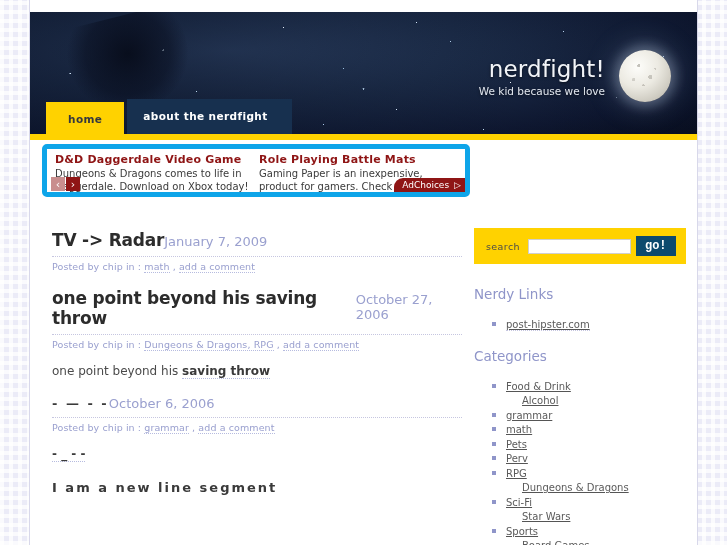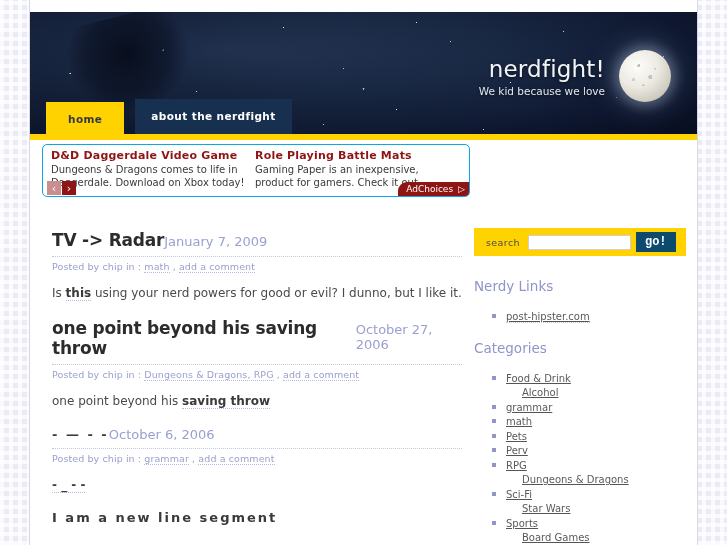--- a/index.html
+++ b/index.html
@@ -137,39 +137,39 @@
     display: flex;
     align-items: center;
     padding: 9px 22px 10px 22px;
   }
   .tab.inactive {
     background: #17304f;
     color: #ffffff;
     height: 16px;
     display: flex;
     align-items: center;
-    padding: 9px 16px 10px 16px;
-    margin-left: 11px;
+    padding: 9px 24px 10px 16px;
+    margin-left: 3px;
     margin-bottom: 6px;
   }
   #nav-underline {
     position: absolute;
     left: 0; right: 0;
     bottom: 0;
     height: 6px;
     background: #ffd200;
   }
 
   
   #ad {
     position: relative;
     margin: 4px 12px 0 12px;
     width: 428px;
     height: 53px;
-    border: 1px solid #0ea5e9;
+    border: 5px solid #0ea5e9;
     border-radius: 5px;
     background: #ffffff;
     box-sizing: border-box;
     overflow: hidden;
   }
   .ad-col {
     position: absolute;
     top: 4px;
     width: 196px;
   }
@@ -290,21 +290,21 @@
     font-weight: bold;
     border-bottom: 1px dotted #b6bbdf;
     text-decoration: none;
     cursor: pointer;
   }
 
   
   #search-box {
     background: #ffd200;
     width: 212px;
-    height: 28px;
+    height: 36px;
     display: flex;
     align-items: center;
     padding-left: 12px;
     box-sizing: border-box;
     margin-bottom: 22px;
   }
   #search-label {
     font-size: 9.5px;
     color: #4a4a4a;
     letter-spacing: 0.4px;
@@ -417,23 +417,20 @@
 
       <div class="post">
         <div class="post-head">
           <span class="post-title">TV -&gt; Radar</span>
           <span class="post-date">January 7, 2009</span>
         </div>
         <div class="post-rule"></div>
         <div class="post-meta">
           <span>Posted by chip in :</span>
           <a>math</a><span> , </span><a>add a comment</a>
-        </div>
-        <div class="post-body">
-          <span>Is </span><a class="inline-link">this</a><span> using your nerd powers for good or evil? I dunno, but I like it.</span>
         </div>
       </div>
 
       <div class="post">
         <div class="post-head">
           <span class="post-title">one point beyond his saving throw</span>
           <span class="post-date">October 27, 2006</span>
         </div>
         <div class="post-rule"></div>
         <div class="post-meta">

